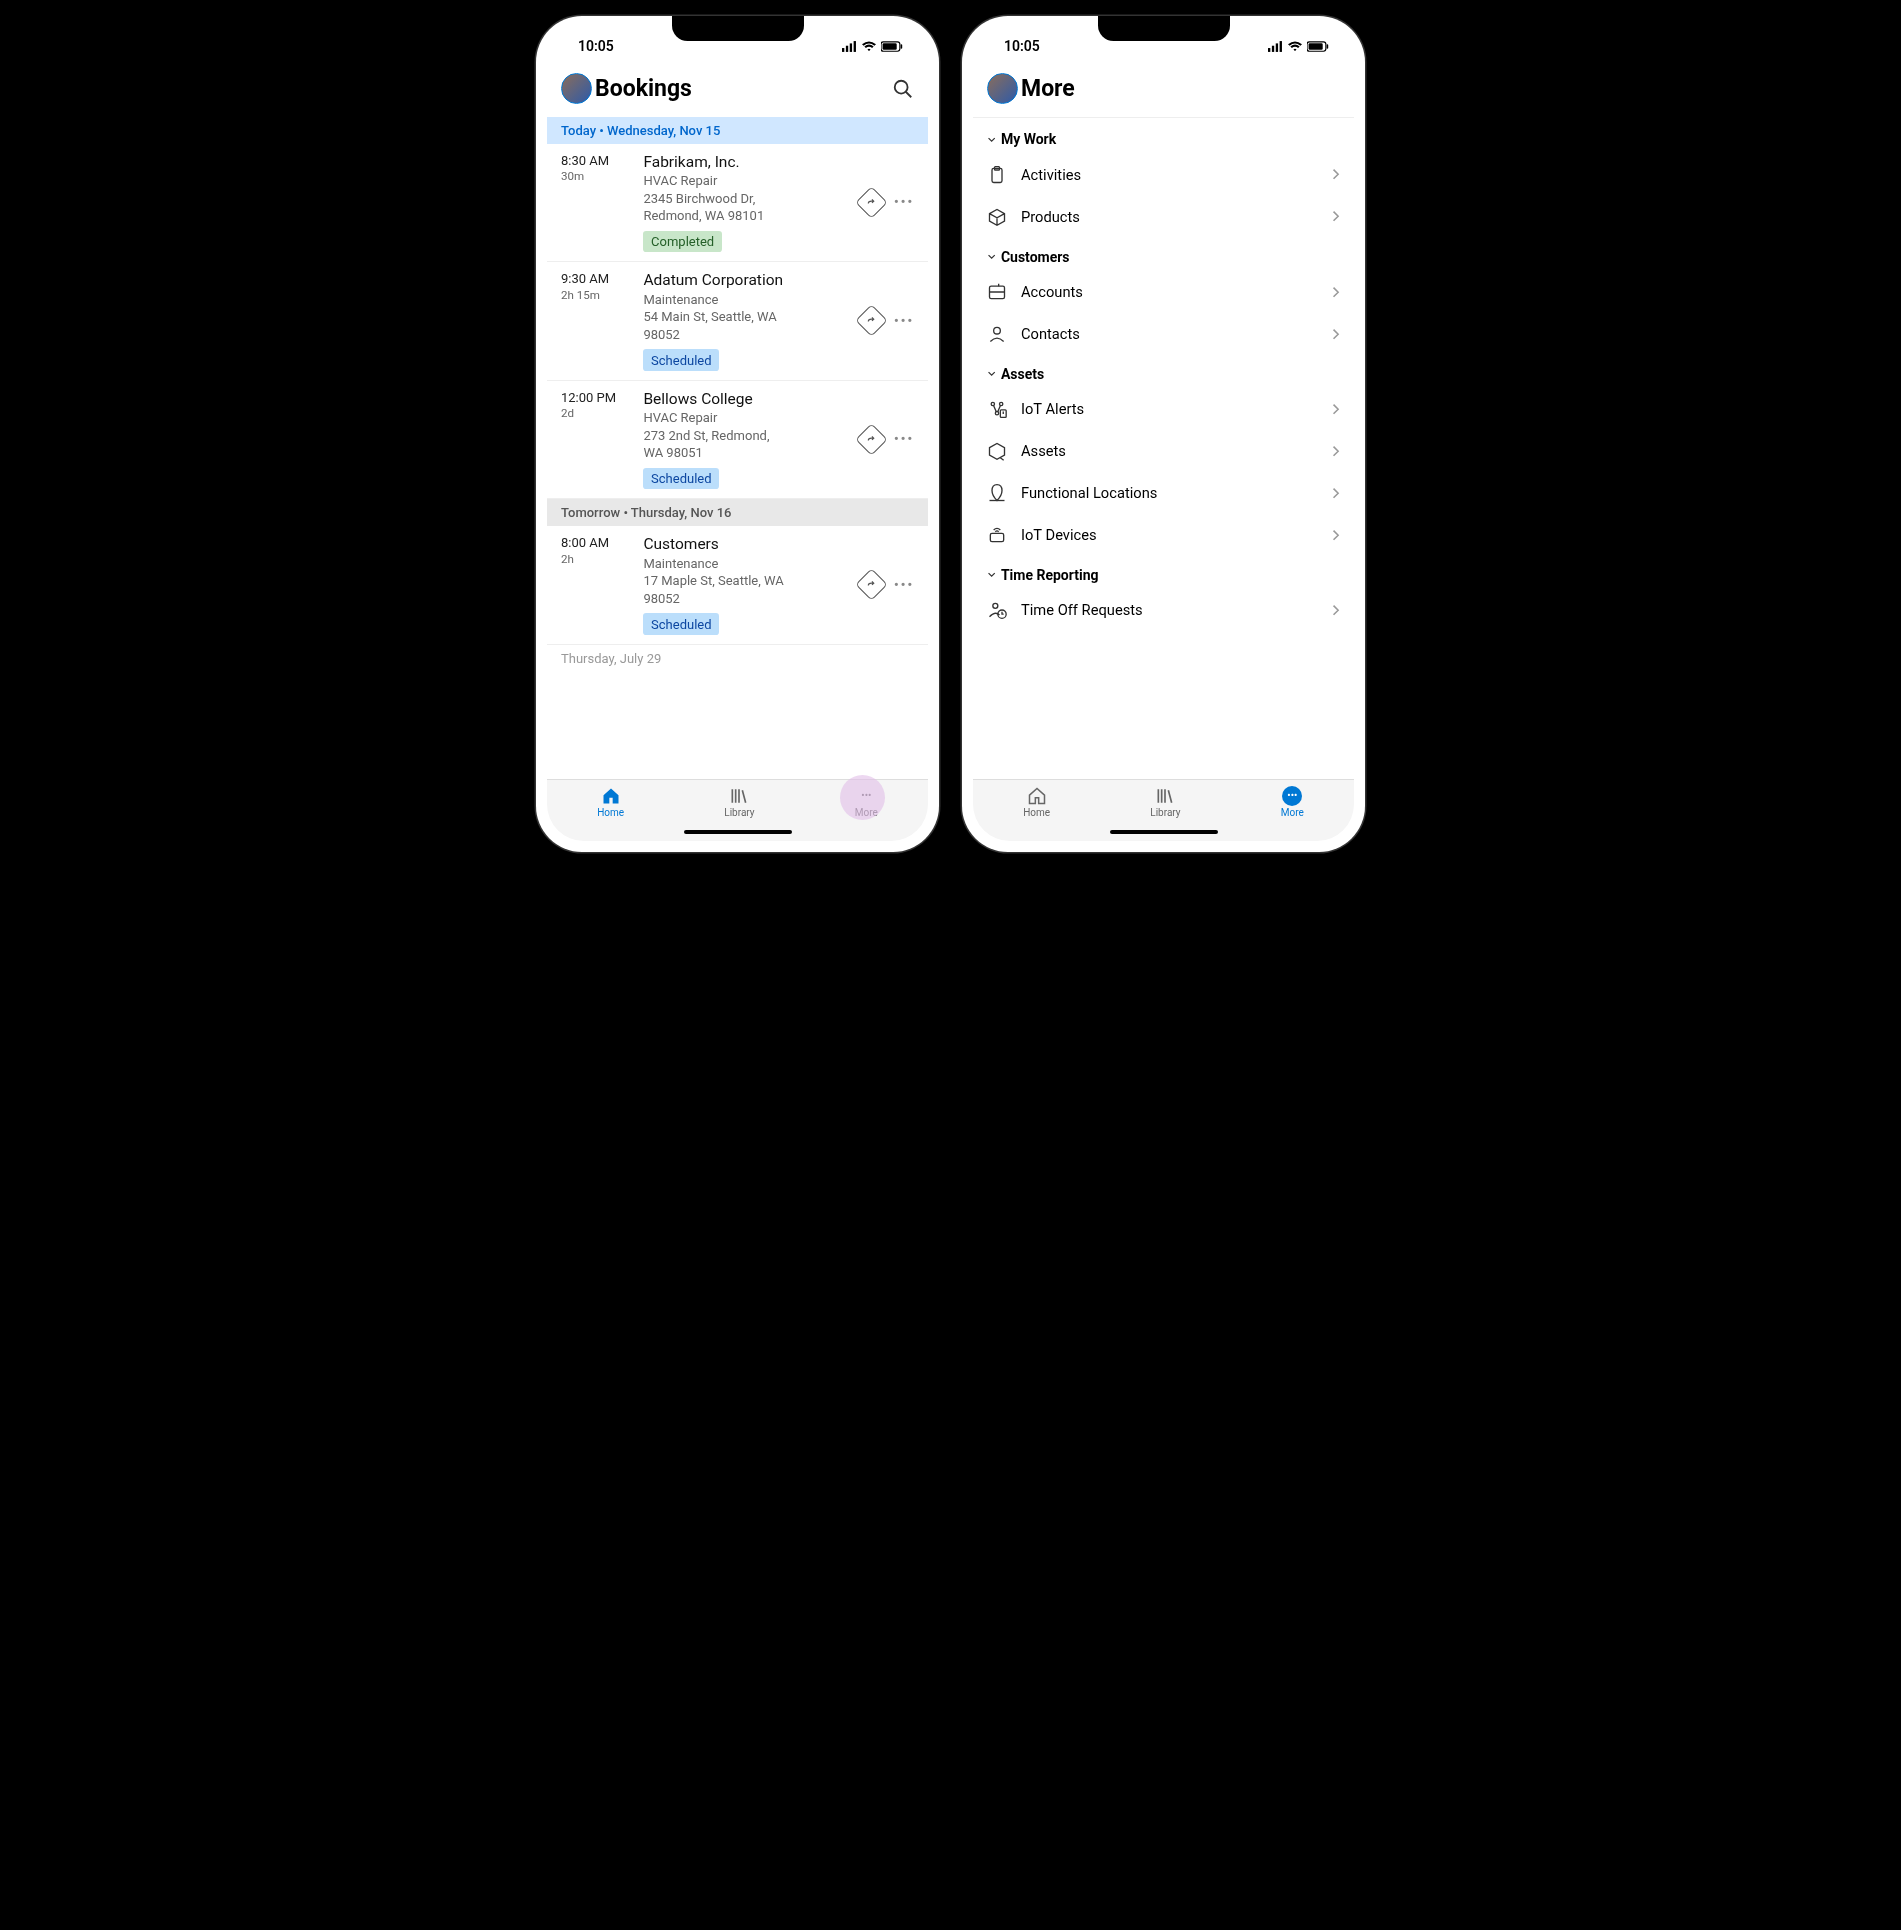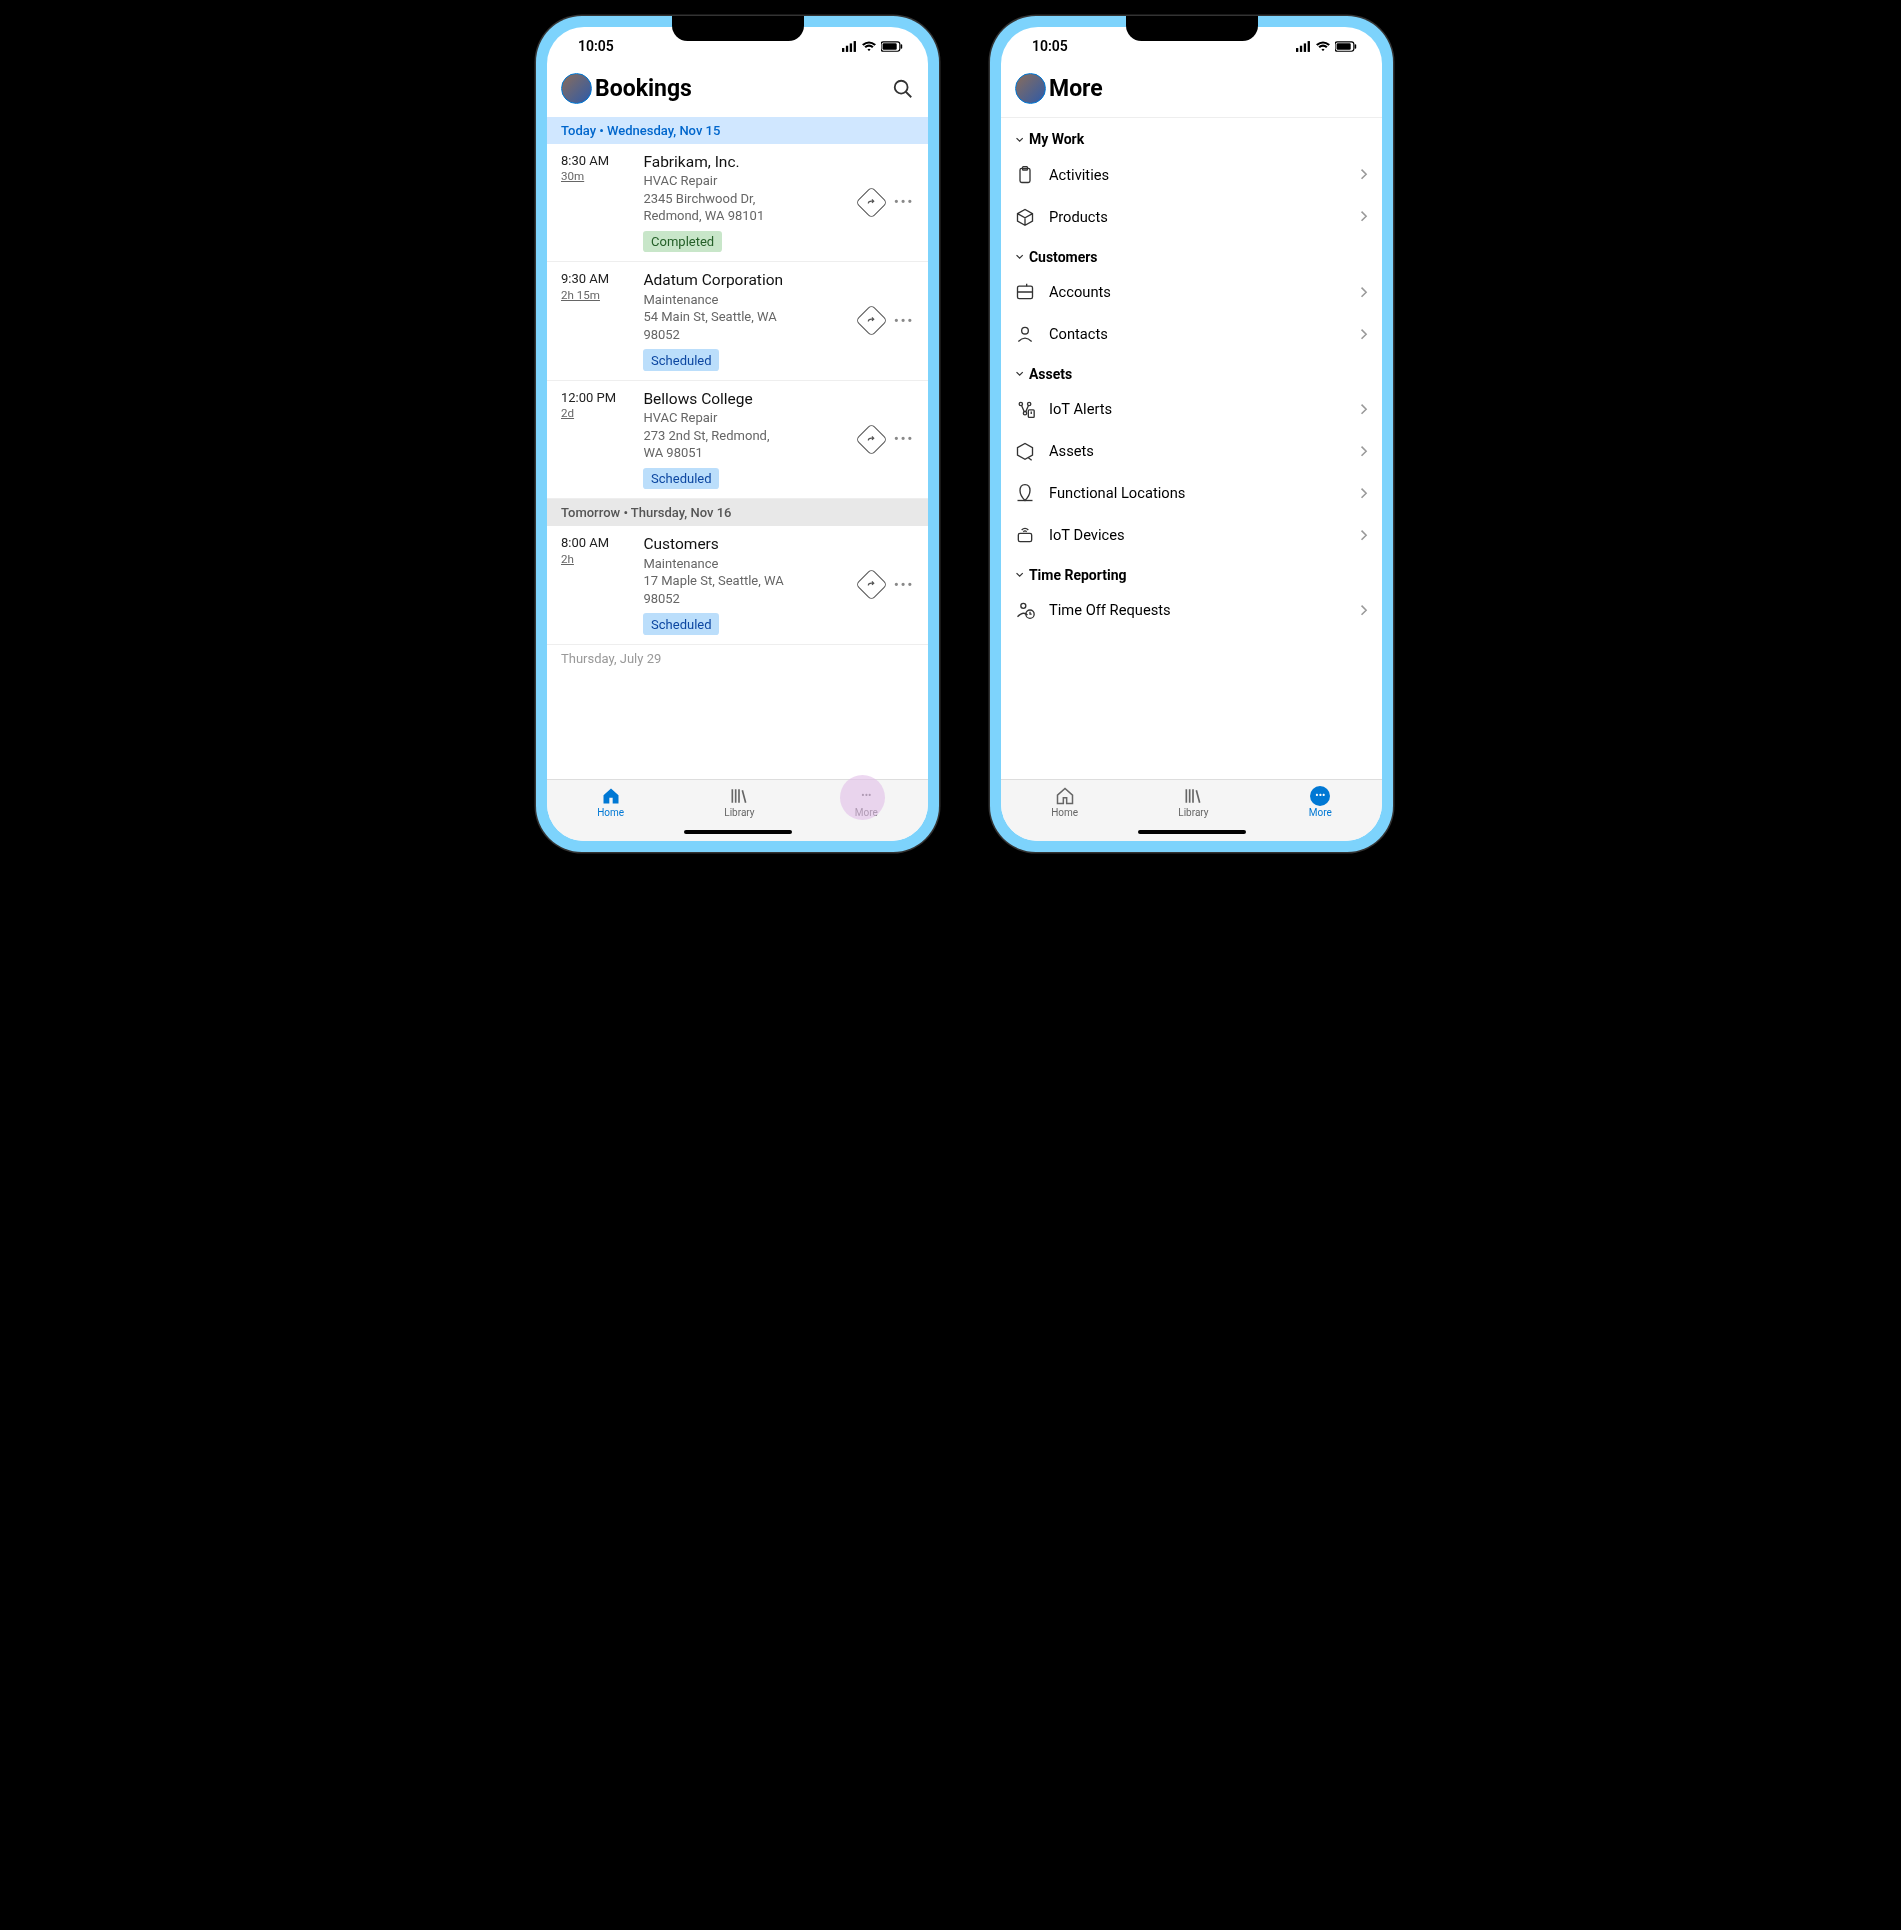--- a/index.html
+++ b/index.html
@@ -8,26 +8,25 @@
     background: #000;
     display: flex;
     gap: 23px;
     padding: 15.5px;
     justify-content: center;
     align-items: flex-start;
   }
   .phone {
     width: 403px;
     height: 836px;
-    background: #7dd3fc;
+    background: #ffffff;
     border-radius: 46px;
     padding: 11px;
     position: relative;
     box-shadow: 0 0 0 1.5px #333;
-    margin-left: 28px;
   }
   .phone-inner {
     background: #fff;
     border-radius: 37px;
     width: 100%;
     height: 100%;
     overflow: hidden;
     position: relative;
     display: flex;
     flex-direction: column;
@@ -78,21 +77,21 @@
   .date-banner.secondary { background: #e8e8e8; color: #555; }
   .content { flex: 1; overflow-y: auto; }
   .booking {
     display: flex;
     padding: 9px 14px;
     border-bottom: 0.8px solid #eee;
     gap: 12.4px;
   }
   .booking-time { width: 70px; flex-shrink: 0; }
   .booking-time .t1 { font-size: 13px; color: #222; }
-  .booking-time .t2 { font-size: 11.6px; color: #666; margin-top: 1.5px; text-decoration: underline; }
+  .booking-time .t2 { font-size: 11.6px; color: #666; margin-top: 1.5px; }
   .booking-main { flex: 1; }
   .booking-name { font-size: 15.5px; color: #111; margin-bottom: 1.5px; }
   .booking-sub  { font-size: 13px; color: #666; line-height: 1.35; }
   .badge {
     display: inline-block;
     padding: 3.1px 7.7px;
     border-radius: 3.1px;
     font-size: 13px;
     margin-top: 6.2px;
   }

